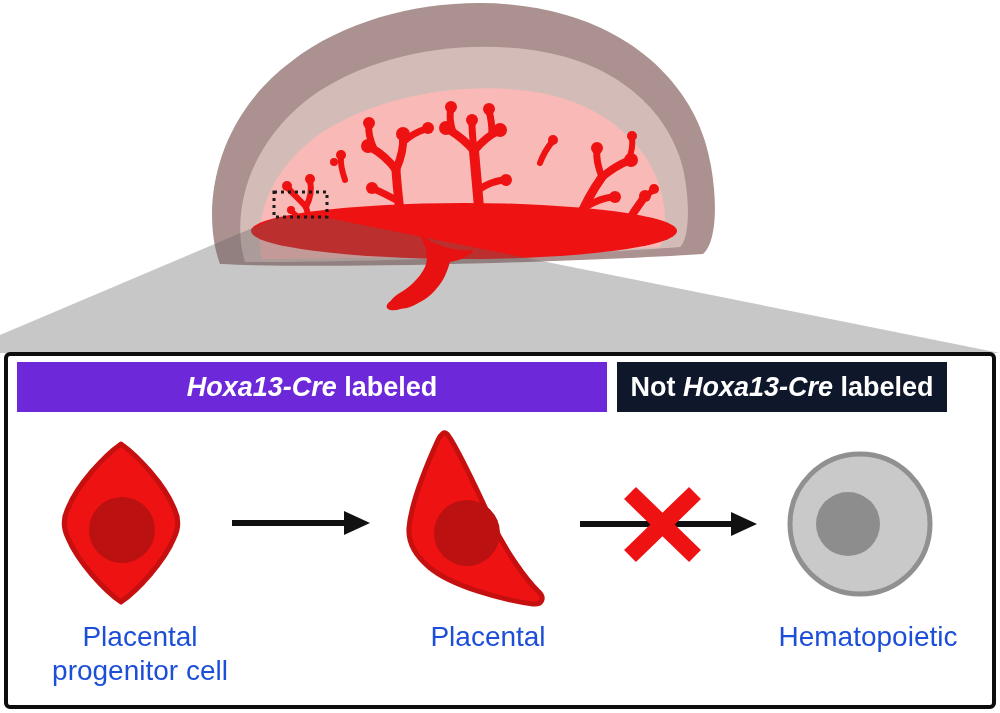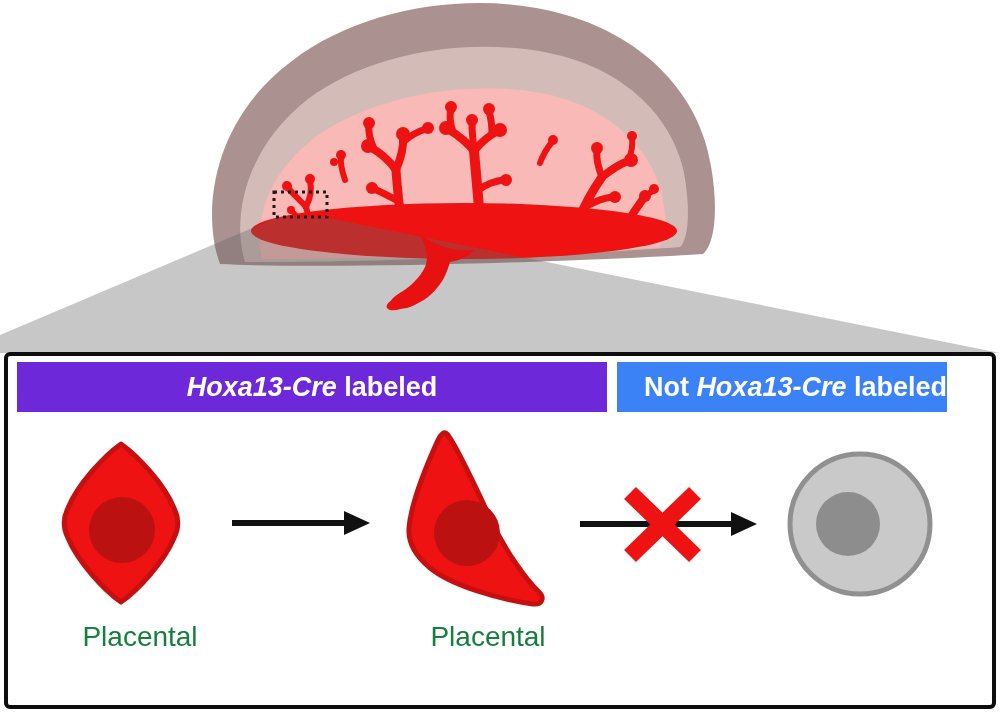--- a/index.html
+++ b/index.html
@@ -16,27 +16,27 @@
     border:4px solid #0d0d0d;border-radius:6px;background:#ffffff;box-sizing:border-box;
   }
   .panel-inner{position:relative;width:984px;height:349px;}
   .bar{
     position:absolute;top:6px;height:50px;display:flex;align-items:center;justify-content:center;
     color:#ffffff;font-weight:bold;font-size:27px;
   }
   .bar-text{white-space:pre;}
   .bar .gene{font-style:italic;}
   .bar-red{left:9px;width:590px;background:#6d28d9;}
-  .bar-gray{left:609px;width:330px;background:#3b82f6;justify-content:flex-end;}
+  .bar-gray{left:609px;width:330px;background:#0f172a;}
 
   .cells-svg{position:absolute;left:0;top:64px;}
 
   .cell-label{
     position:absolute;top:264px;width:260px;text-align:center;
-    font-size:28px;line-height:34px;color:#15803d;
+    font-size:28px;line-height:34px;color:#1d4ed8;
   }
   .label-1{left:2px;}
   .label-2{left:350px;}
   .label-3{left:730px;}
 </style>
 </head>
 <body>
 
 <div class="stage">
 
@@ -148,22 +148,24 @@
           <line x1="622" y1="73" x2="687" y2="136"></line>
           <line x1="687" y1="73" x2="622" y2="136"></line>
         </g>
 
         <circle cx="852" cy="104" r="70" fill="#c9c9c9" stroke="#909090" stroke-width="5"></circle>
         <circle cx="840" cy="104" r="32" fill="#8d8d8d"></circle>
       </svg>
 
       <div class="cell-label label-1">
         <div>Placental</div>
+        <div>progenitor cell</div>
       </div>
       <div class="cell-label label-2">
         <div>Placental</div>
       </div>
       <div class="cell-label label-3">
+        <div>Hematopoietic</div>
       </div>
 
     </div>
   </div>
 </div>
 
 </body></html>

